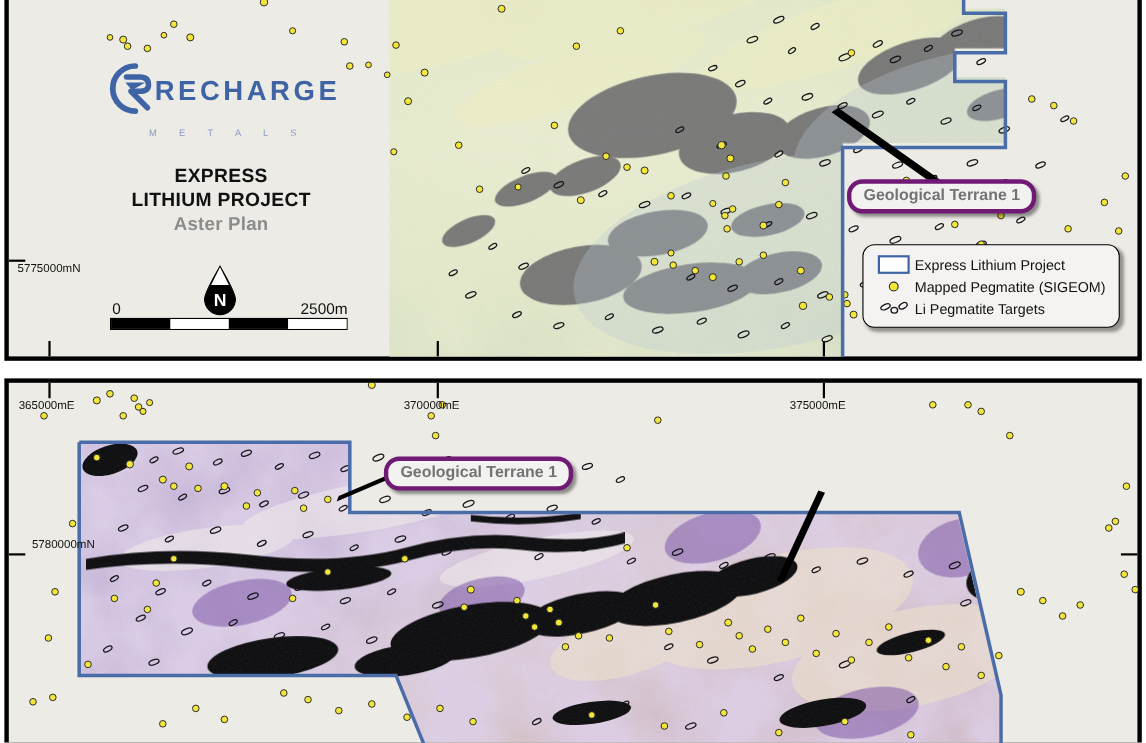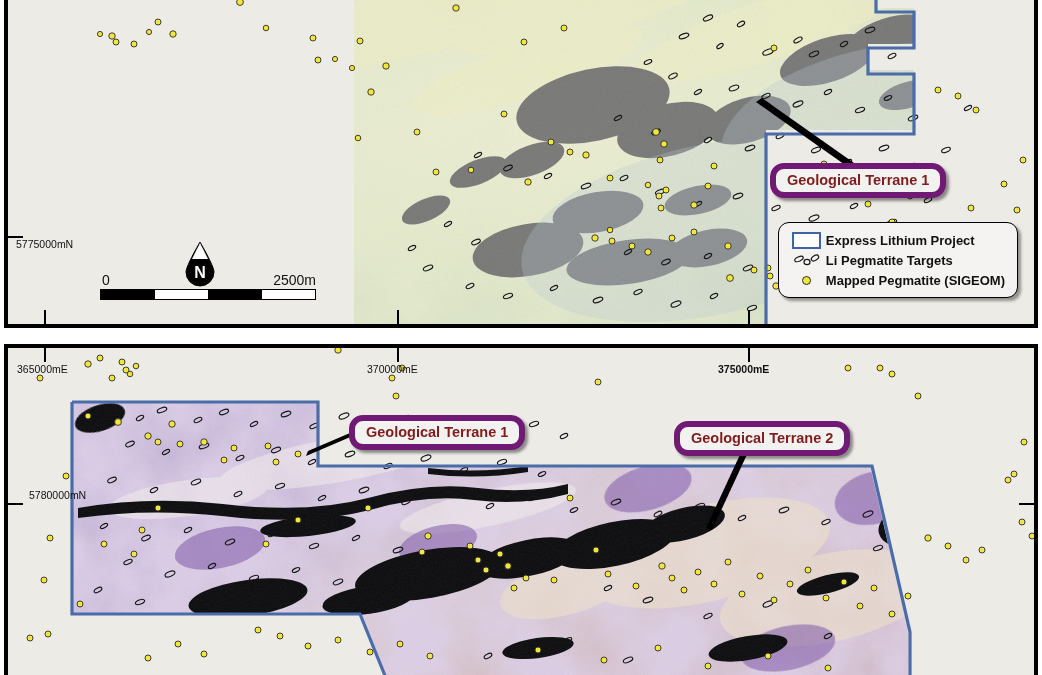--- a/index.html
+++ b/index.html
@@ -51,36 +51,36 @@
   #scalebar{position:absolute;left:92px;top:272px;width:216px;}
   #scalebar-labels{position:relative;height:17px;font-size:14px;color:#111;}
   #scale-zero{position:absolute;left:2px;top:0;}
   #scale-max{position:absolute;right:0;top:0;}
   #scalebar-bar{display:flex;height:11px;border:1px solid #000;box-sizing:border-box;}
   #scalebar-bar div{flex:1 1 25%;}
   .seg-dark{background:#000;}
   .seg-light{background:#fff;}
 
   
-  .callout{position:absolute;background:#F2F2F0;border:6px solid #701a75;
+  .callout{position:absolute;background:#F2F2F0;border:4px solid #701a75;
            border-radius:14px;padding:3px 11px 4px 11px;
-           font-size:14.5px;font-weight:700;color:#7f1d1d;white-space:nowrap;
+           font-size:14.5px;font-weight:700;color:#737373;white-space:nowrap;
            box-shadow:3px 3px 3px rgba(0,0,0,.42);
            font-family:"Liberation Sans",sans-serif;}
   .leader{position:absolute;pointer-events:none;}
 
   
   #legend{position:absolute;right:16px;top:222px;background:#F4F3F1;
           border:1.5px solid #000;border-radius:11px;padding:7px 12px 7px 9px;
           box-shadow:3px 3px 3px rgba(0,0,0,.38);}
   .legend-row{display:flex;align-items:center;height:20px;}
   .legend-sym{width:38px;display:flex;align-items:center;justify-content:center;
               flex:0 0 38px;}
   .legend-txt{font-size:13px;color:#111;white-space:nowrap;
-              font-family:"Liberation Sans",sans-serif;font-weight:bold;}
+              font-family:"Liberation Sans",sans-serif;}
   .sym-box{width:25px;height:13px;border:2.5px solid #3F64A6;background:#fff;}
   .sym-dot{width:7px;height:7px;border-radius:50%;background:#F2E63C;
            border:1px solid #2b2b2b;}
 </style>
 </head>
 <body>
 
 <div class="sheet">
 
   <div class="panel" id="panel-top">
@@ -305,20 +305,38 @@
                  L 860 48 L 860 74 L 906 74 L 906 134
                  L 758 134 L 758 332" fill="none" stroke="#4A6CA8" stroke-width="3.2" stroke-linejoin="miter"></path>
       </svg>
 
       <div class="tick-h" style="left:0;top:236px;width:15px;"></div>
       <div class="coord-label" style="left:8px;top:238px;text-align:right;">5775000mN</div>
       <div class="tick-v" style="left:36px;bottom:0;height:14px;"></div>
       <div class="tick-v" style="left:389px;bottom:0;height:14px;"></div>
       <div class="tick-v" style="left:740px;bottom:0;height:14px;"></div>
 
+      <div id="title-block">
+        <div id="logo-wrap">
+          <span id="logo-mark">
+            <svg width="56" height="50" viewBox="0 0 56 50">
+              <path d="M30 4 A20 20 0 1 0 30 45" fill="none" stroke="#3F64A6" stroke-width="5.2" stroke-linecap="round"></path>
+              <path d="M22 14 L34 14 Q42 14 42 21 Q42 27 34 27 L26 27 L41 42" fill="none" stroke="#3F64A6" stroke-width="5" stroke-linecap="round" stroke-linejoin="round"></path>
+              <path d="M21 19 L39 19 L27 26 Z" fill="#3F64A6"></path>
+            </svg>
+          </span>
+          <span id="logo-word">RECHARGE</span>
+        </div>
+        <div id="logo-sub">M E T A L S</div>
+        <div id="title-main">
+          <div>EXPRESS</div>
+          <div>LITHIUM PROJECT</div>
+        </div>
+        <div id="title-sub">Aster Plan</div>
+      </div>
 
       <div id="north-arrow">
         <svg width="44" height="48" viewBox="0 0 44 48">
           <path d="M22 2 C22 2 36 26 36 32 A14 14 0 1 1 8 32 C8 26 22 2 22 2 Z" fill="#000" stroke="#000" stroke-width="1"></path>
           <path d="M22 3 C22 3 30 19 30 19 L14 19 C14 19 22 3 22 3 Z" fill="#fff"></path>
           <text x="22" y="38" text-anchor="middle" font-size="16" font-weight="700" fill="#fff" font-family="Liberation Sans, sans-serif">N</text>
         </svg>
       </div>
 
       <div id="scalebar">
@@ -341,33 +359,33 @@
 
       <div id="legend">
         <div class="legend-row">
           <span class="legend-sym">
             <span class="sym-box"></span>
           </span>
           <span class="legend-txt">Express Lithium Project</span>
         </div>
         <div class="legend-row">
           <span class="legend-sym">
+            <span class="sym-dot"></span>
+          </span>
+          <span class="legend-txt">Mapped Pegmatite (SIGEOM)</span>
+        </div>
+        <div class="legend-row">
+          <span class="legend-sym">
             <svg width="30" height="14" viewBox="0 0 30 14">
               <ellipse cx="7" cy="6" rx="4.5" ry="2.2" transform="rotate(-25 7 6)" fill="none" stroke="#15151a" stroke-width="1.2"></ellipse>
               <ellipse cx="15" cy="9" rx="3" ry="2.6" fill="none" stroke="#15151a" stroke-width="1.2"></ellipse>
               <ellipse cx="23" cy="5" rx="4" ry="2.4" transform="rotate(-30 23 5)" fill="none" stroke="#15151a" stroke-width="1.2"></ellipse>
             </svg>
           </span>
           <span class="legend-txt">Li Pegmatite Targets</span>
-        </div>
-        <div class="legend-row">
-          <span class="legend-sym">
-            <span class="sym-dot"></span>
-          </span>
-          <span class="legend-txt">Mapped Pegmatite (SIGEOM)</span>
         </div>
       </div>
 
     </div>
   </div>
 
   <div class="panel" id="panel-bottom">
     <div class="panel-inner">
 
       <div class="raster" style="left:0;top:0;width:1030px;height:331px;">
@@ -627,32 +645,31 @@
 
         <path d="M 64 54 L 310 54 L 310 118 L 864 118 L 902 284 L 902 335
                  M 64 54 L 64 266 L 352 266 L 380 335" fill="none" stroke="#4A6CA8" stroke-width="3.2" stroke-linejoin="miter"></path>
       </svg>
 
       <div class="tick-v" style="left:36px;top:0;height:14px;"></div>
       <div class="coord-label" style="left:9px;top:15px;text-align:center;">365000mE</div>
       <div class="tick-v" style="left:389px;top:0;height:14px;"></div>
       <div class="coord-label" style="left:359px;top:15px;text-align:center;">370000mE</div>
       <div class="tick-v" style="left:740px;top:0;height:14px;"></div>
-      <div class="coord-label" style="left:710px;top:15px;font-weight:bold;">375000mE</div>
+      <div class="coord-label" style="left:710px;top:15px;">375000mE</div>
 
       <div class="tick-h" style="left:0;top:155px;width:15px;"></div>
       <div class="coord-label" style="left:21px;top:141px;">5780000mN</div>
       <div class="tick-h" style="right:0;top:155px;width:15px;"></div>
 
       <svg class="leader" style="left:294px;top:72px;width:70px;height:40px;">
         <path d="M60 12 L4 36 L6 31 L62 7 Z" fill="#000"></path>
       </svg>
       <div class="callout" style="left:341px;top:67px;">Geological Terrane 1</div>
 
       <svg class="leader" style="left:692px;top:96px;width:60px;height:90px;">
         <path d="M44 2 L6 84 L12 86 L50 4 Z" fill="#000"></path>
       </svg>
-      <div class="callout" style="left:666px;top:73px;">Geological Terrane 2</div>
 
     </div>
   </div>
 
 </div>
 
 </body></html>

